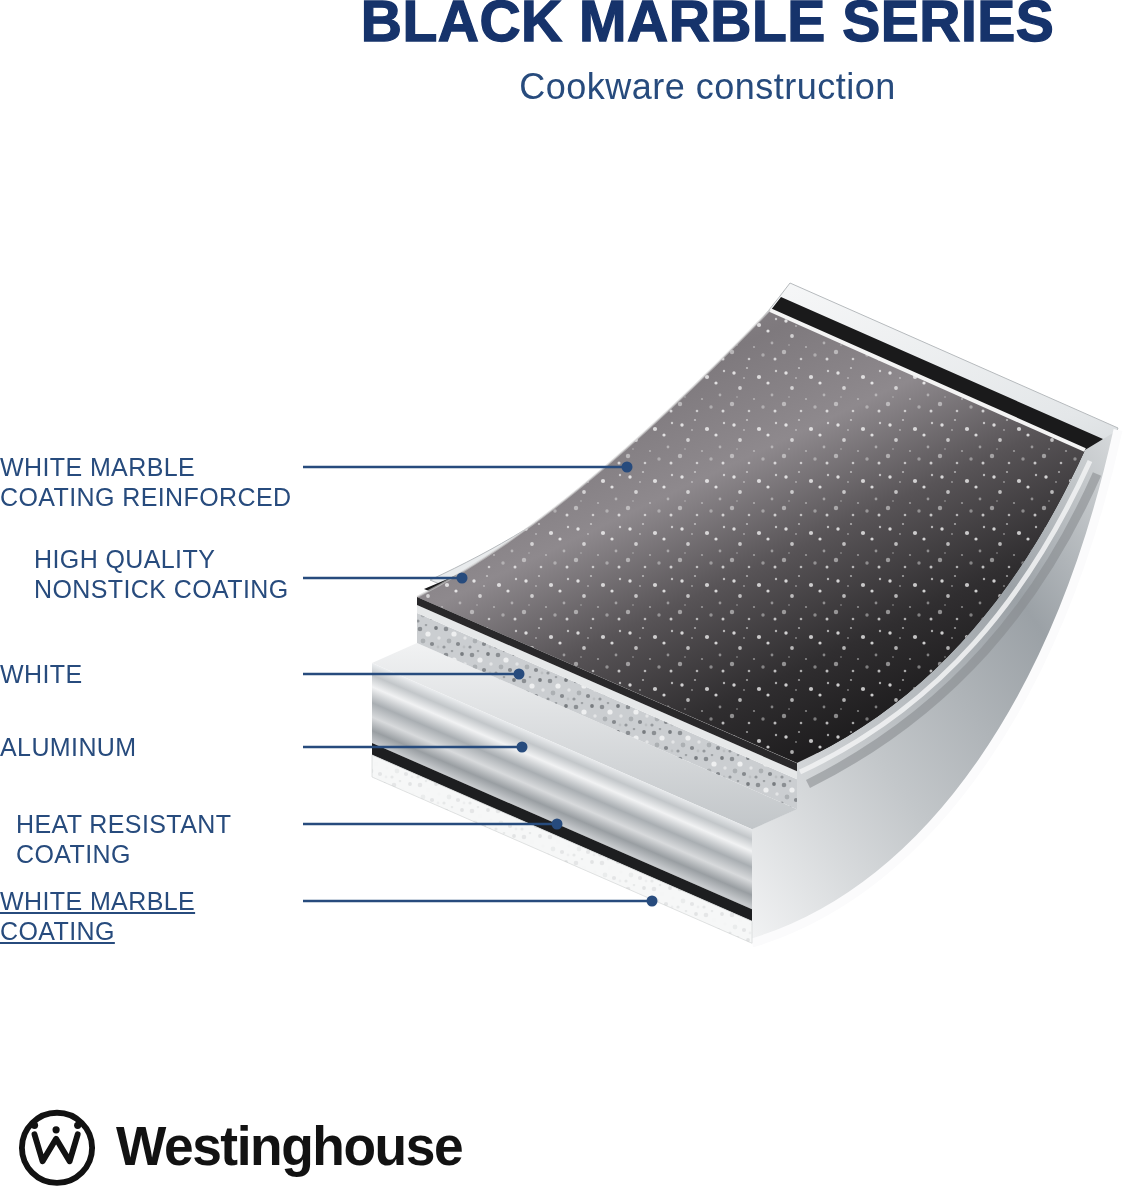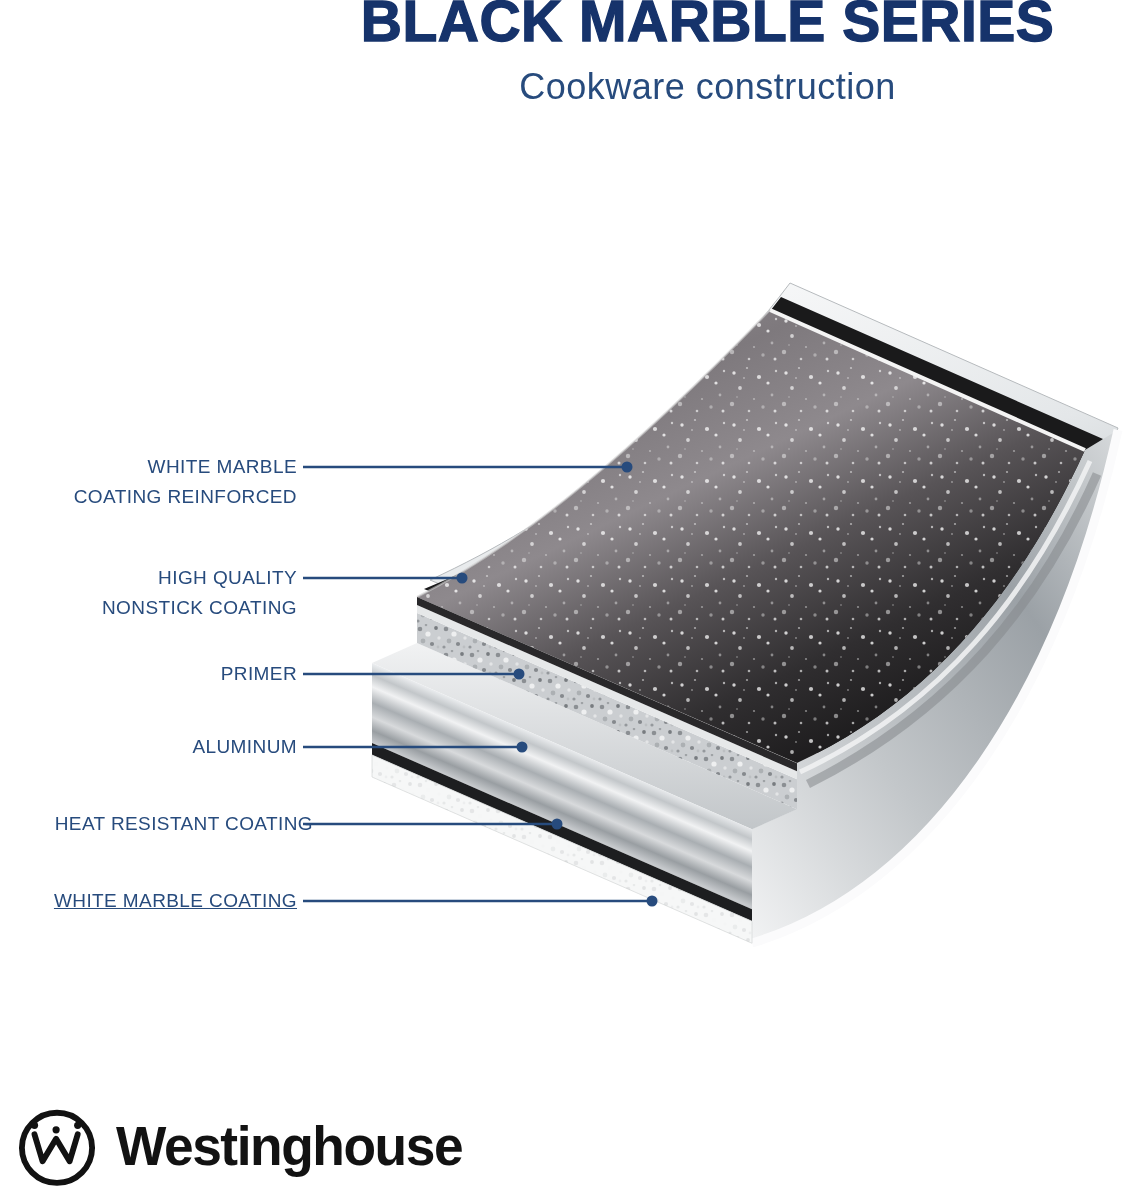--- a/index.html
+++ b/index.html
@@ -22,27 +22,27 @@
     margin:0;
   }
   .subtitle{
     font-size:36px;font-weight:400;letter-spacing:0.5px;
     color:var(--color-navy,#274b7d);
     margin:14px 0 0 0;
   }
   .diagram-svg{position:absolute;top:0;left:0;display:block;}
   .layer-label{
     position:absolute;left:0;width:297px;
-    text-align:right;
-    font-size:19px;line-height:30px;letter-spacing:0.4px;
+    text-align:left;
+    font-size:25px;line-height:30px;letter-spacing:0.4px;
     color:var(--color-navy,#274b7d);
     white-space:pre-line;
   }
   .label-1{top:452px;}
-  .label-2{top:563px;}
+  .label-2{top:544px;margin-left:34px;}
   .label-3{top:659px;}
   .label-4{top:732px;}
   .label-5{top:809px;margin-left:16px;}
   .label-6{top:886px;text-decoration:underline;}
   .brand{
     position:absolute;left:12px;top:1100px;height:92px;
     display:flex;align-items:center;gap:14px;
   }
   .brand-mark{width:90px;height:90px;flex:0 0 auto;}
   .brand-name{
@@ -169,21 +169,21 @@
       <circle cx="522" cy="747" r="5.5"></circle>
       <circle cx="557" cy="824" r="5.5"></circle>
       <circle cx="652" cy="901" r="5.5"></circle>
     </g>
   </svg>
 
   <div class="layer-label label-1">WHITE MARBLE
 COATING REINFORCED</div>
   <div class="layer-label label-2">HIGH QUALITY
 NONSTICK COATING</div>
-  <div class="layer-label label-3">PRIMER</div>
+  <div class="layer-label label-3">WHITE</div>
   <div class="layer-label label-4">ALUMINUM</div>
   <div class="layer-label label-5">HEAT RESISTANT COATING</div>
   <div class="layer-label label-6">WHITE MARBLE COATING</div>
 
   <div class="brand">
     <svg class="brand-mark" viewBox="-50 -50 100 100">
       <circle cx="0" cy="2" r="39" fill="none" stroke="#121212" stroke-width="6.5"></circle>
       <path d="M-25,-13 L-16,17 L-1,-8 L14,17 L23,-13" fill="none" stroke="#121212" stroke-width="6.5" stroke-linecap="round" stroke-linejoin="round"></path>
       <circle cx="-25" cy="-23" r="4" fill="#121212"></circle>
       <circle cx="-1" cy="-18" r="4" fill="#121212"></circle>

